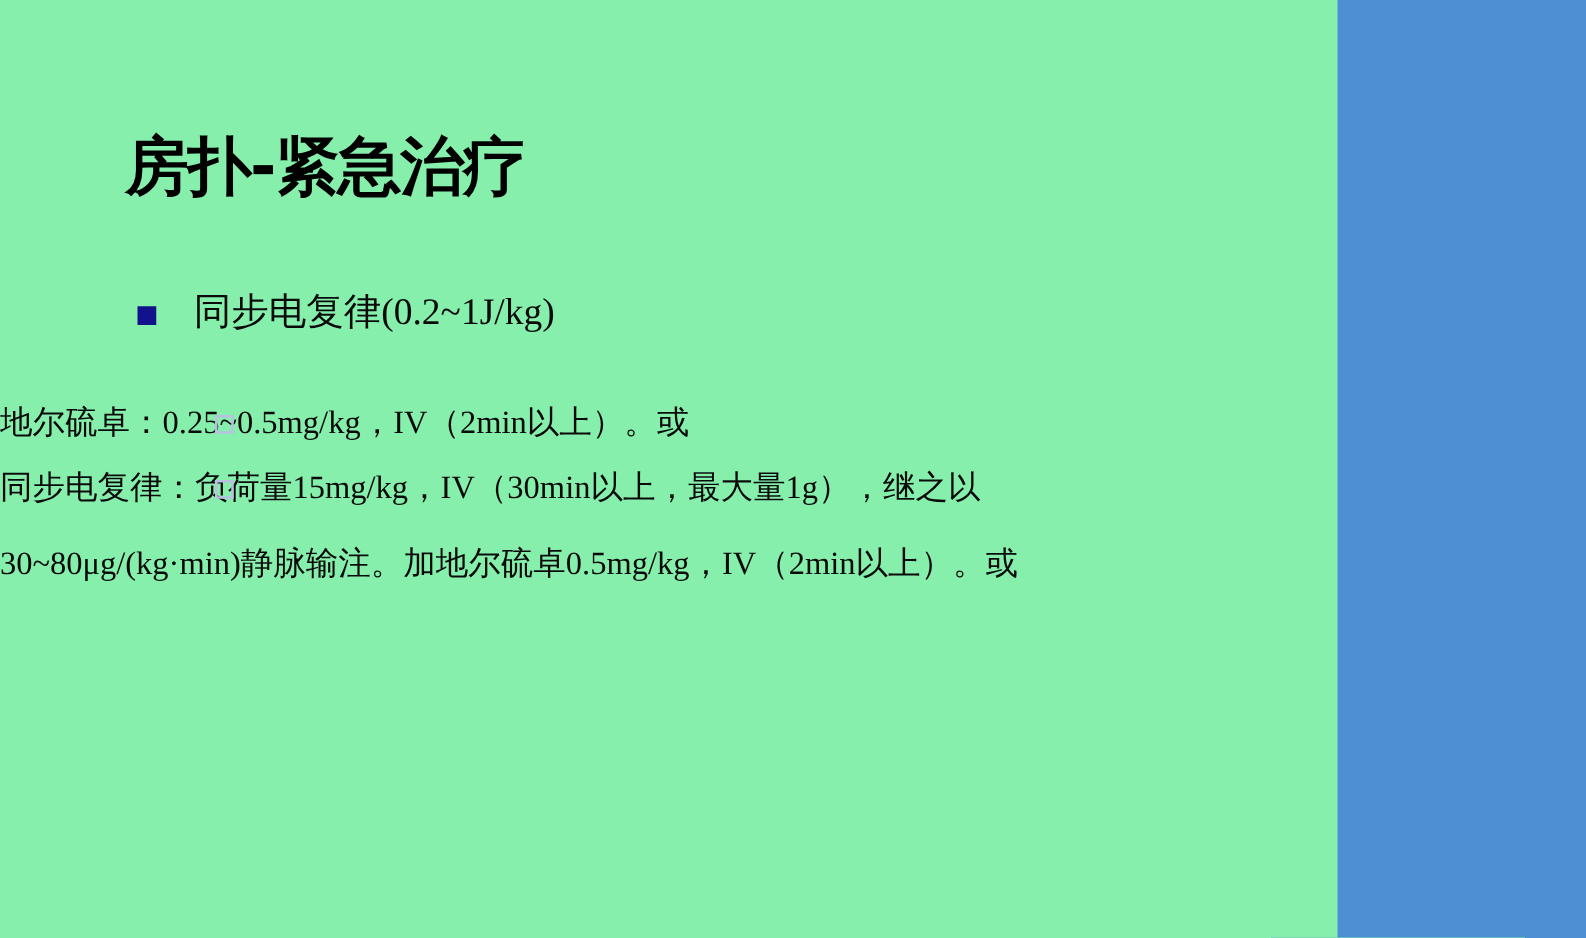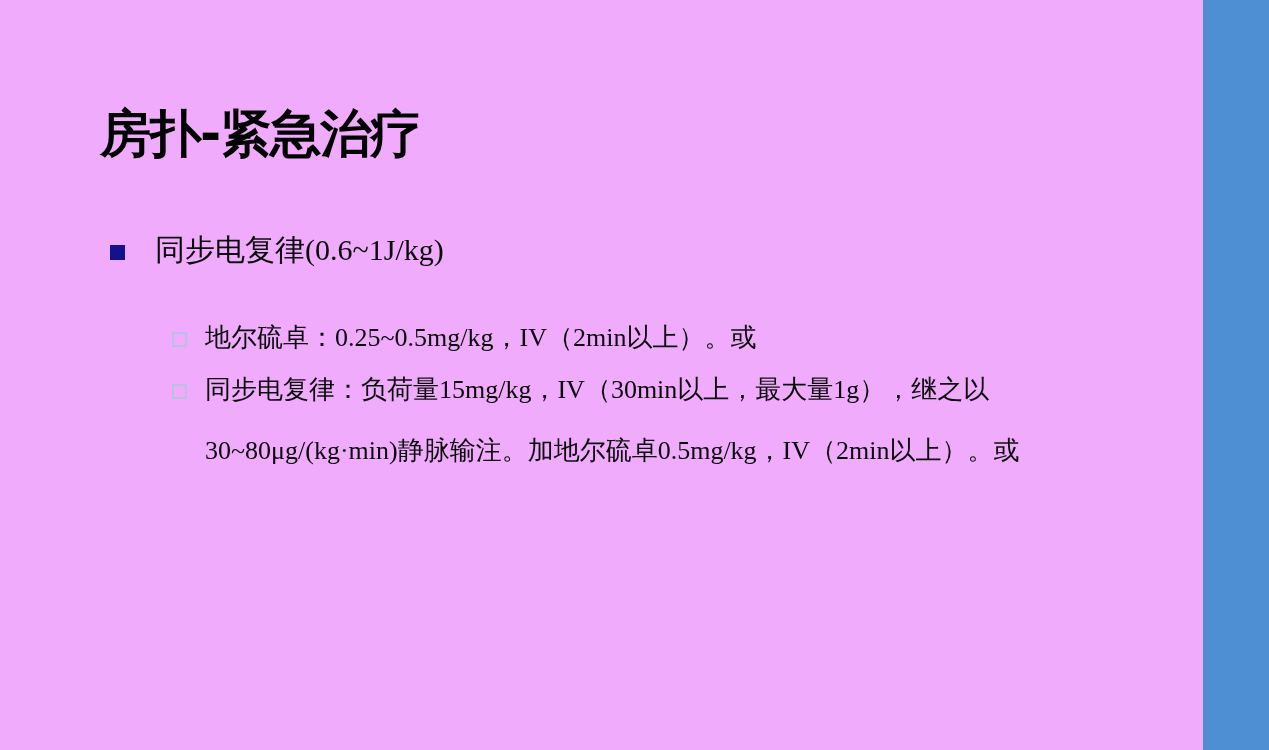--- a/index.html
+++ b/index.html
@@ -9,23 +9,23 @@
   body {
     width: 1269px;
     height: 750px;
     overflow: hidden;
     background: #4e8ed3;
     font-family: "Liberation Serif", "DejaVu Serif", serif;
   }
 
   #slide {
     position: relative;
-    width: 1203px;
+    width: 1070px;
     height: 750px;
-    background: #f0abfc;
+    background: #86efac;
     box-sizing: border-box;
   }
 
   
   #slide-title {
     position: absolute;
     left: 100px;
     top: 104px;
     font-family: "DejaVu Sans", "Liberation Sans", sans-serif;
     font-weight: 700;
@@ -66,21 +66,20 @@
     line-height: 44px;
     color: #0a0a0a;
     white-space: nowrap;
   }
 
   .l2-group {
     margin-top: 6px;
   }
   .l2-item {
     position: relative;
-    padding-left: 205px;
     margin-bottom: 13px;
   }
   .l2-bullet {
     position: absolute;
     left: 172px;
     top: 13px;
     width: 11px;
     height: 11px;
     border: 2px solid #b9c0e2;
     background: transparent;
@@ -105,21 +104,21 @@
 <body>
 
 <div id="slide">
 
   <div id="slide-title">房扑-紧急治疗</div>
 
   <div id="body-list">
 
     <div class="l1-item">
       <span class="l1-bullet"></span>
-      <span class="l1-text">同步电复律(0.6~1J/kg)</span>
+      <span class="l1-text">同步电复律(0.2~1J/kg)</span>
     </div>
 
 
     <div class="l2-group">
 
       <div class="l2-item spaced">
         <span class="l2-bullet"></span>
         <span class="l2-text">地尔硫卓：0.25~0.5mg/kg，IV（2min以上）。或</span>
       </div>
 

